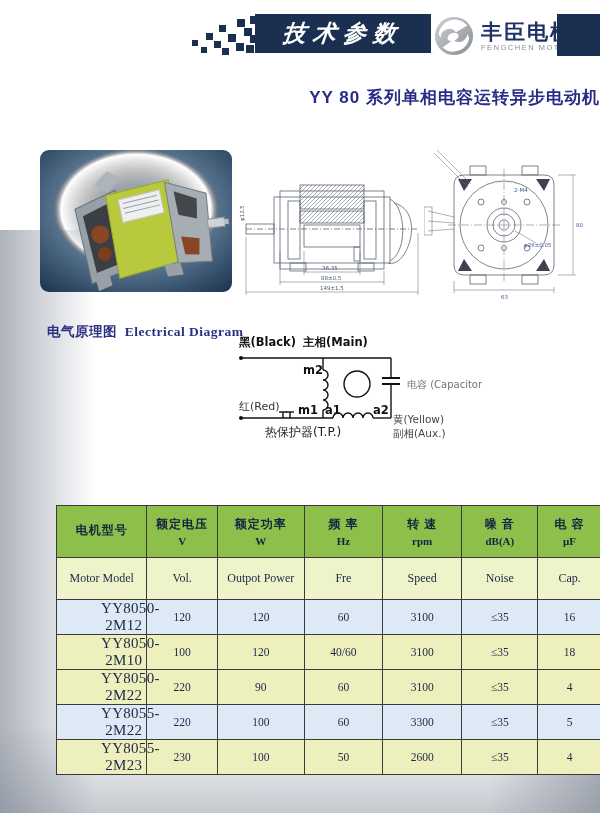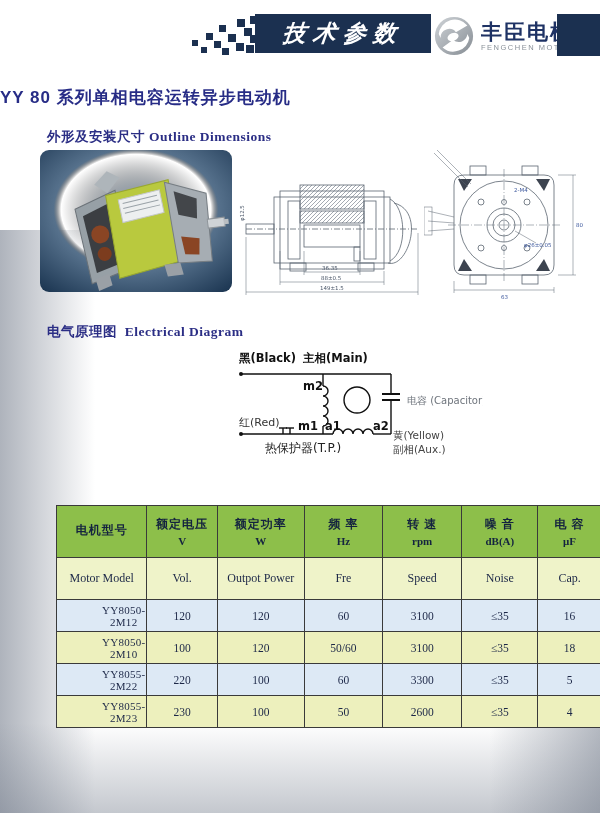--- a/index.html
+++ b/index.html
@@ -21,44 +21,44 @@
     font-size:23px;letter-spacing:7px;font-weight:bold;transform:skewX(-6deg);}
   .checker{position:absolute;left:192px;top:16px;}
   .logo{position:absolute;left:433px;top:15px;display:flex;align-items:center;}
   .logo-text{margin-left:6px;}
   .logo-cn{color:#1e3264;font-weight:bold;font-size:21px;letter-spacing:2px;
     font-family:"Liberation Sans",sans-serif;line-height:22px;}
   .logo-en{color:#8a9199;font-size:7.5px;letter-spacing:1.5px;font-family:"Liberation Sans",sans-serif;}
   .hdr-block{position:absolute;right:0;top:14px;width:43px;height:42px;background:#1b3050;}
 
   
-  .page-title{position:absolute;left:0;right:0;top:86px;text-align:left;color:#272c86;
+  .page-title{position:absolute;left:0;right:0;top:86px;text-align:right;color:#272c86;
     font-family:"Liberation Sans",sans-serif;font-weight:bold;font-size:17px;letter-spacing:1px;}
   .sec-head{position:absolute;color:#2b2e85;font-weight:bold;font-size:13.5px;letter-spacing:.5px;}
   .sec-head .en{font-family:"Liberation Serif",serif;}
   #sec1{left:47px;top:128px;} #sec2{left:47px;top:323px;} #sec3{left:47px;top:473px;}
 
   .photo{position:absolute;left:40px;top:150px;}
   .draw1{position:absolute;left:238px;top:151px;}
   .draw2{position:absolute;left:424px;top:147px;}
-  .circuit{position:absolute;left:183px;top:344px;}
+  .circuit{position:absolute;left:183px;top:328px;}
 
   
   .tbl-wrap{position:absolute;left:56px;top:505px;width:546px;}
   table{border-collapse:collapse;width:100%;table-layout:fixed;}
   th,td{border:1px solid #3a3a3a;text-align:center;vertical-align:middle;
     font-size:11.5px;color:#1c2747;padding:0;}
   thead tr.h1 th{background:#8dbf4a;height:51px;color:#14233f;}
   thead tr.h2 th{background:#eff3c9;height:41px;font-weight:normal;font-size:12px;}
   tbody td{height:31px;}
   tr.row-blue td{background:#dde9f5;}
   tr.row-yellow td{background:#edf0bd;}
   .h1 .cn{font-size:12px;font-weight:bold;letter-spacing:1px;}
   .h1 .unit{font-size:11px;font-weight:bold;margin-top:2px;}
-  td.model-col{font-size:11px;letter-spacing:.3px;padding-left:44px;}
+  td.model-col{font-size:15px;letter-spacing:.3px;padding-left:44px;}
   svg text{font-family:"DejaVu Sans",sans-serif;}
   .mono{font-family:"DejaVu Sans Mono",monospace;}
 </style>
 </head>
 <body>
 
 <div class="page">
 
   <div class="shade-left"></div>
   <div class="shade-bottom"></div>
@@ -101,24 +101,20 @@
     </svg>
     <div class="logo-text">
       <div class="logo-cn">丰臣电机</div>
       <div class="logo-en">FENGCHEN MOTOR</div>
     </div>
   </div>
   <div class="hdr-block"></div>
 
   <div class="page-title">YY 80 系列单相电容运转异步电动机</div>
 
-  <div class="sec-head" id="sec1">
-    <span>外形及安装尺寸</span>
-    <span class="en">Outline Dimensions</span>
-  </div>
 
   <div class="photo">
     <svg width="192" height="142" viewBox="0 0 192 142">
       <defs>
         <radialGradient id="pbg" cx="50%" cy="42%" r="78%">
           <stop offset="0" stop-color="#8ba2b9"></stop>
             <stop offset=".5" stop-color="#5d7democ" stop-opacity="0"></stop>
           <stop offset=".55" stop-color="#56718c"></stop>
             <stop offset="1" stop-color="#16304c"></stop>
         </radialGradient>
@@ -343,24 +339,33 @@
             <td>120</td>
             <td>60</td>
             <td>3100</td>
             <td>≤35</td>
             <td>16</td>
           </tr>
           <tr class="row-yellow">
             <td class="model-col">YY8050-2M10</td>
             <td>100</td>
             <td>120</td>
-            <td>50/60</td>
+            <td>40/60</td>
             <td>3100</td>
             <td>≤35</td>
             <td>18</td>
+          </tr>
+          <tr class="row-yellow">
+            <td class="model-col">YY8050-2M22</td>
+            <td>220</td>
+            <td>90</td>
+            <td>60</td>
+            <td>3100</td>
+            <td>≤35</td>
+            <td>4</td>
           </tr>
           <tr class="row-blue">
             <td class="model-col">YY8055-2M22</td>
             <td>220</td>
             <td>100</td>
             <td>60</td>
             <td>3300</td>
             <td>≤35</td>
             <td>5</td>
           </tr>

